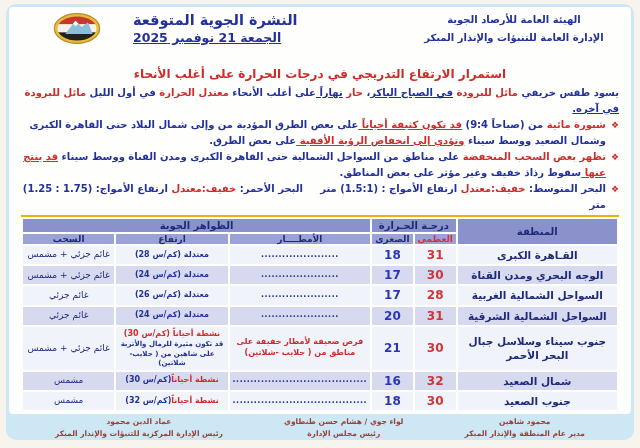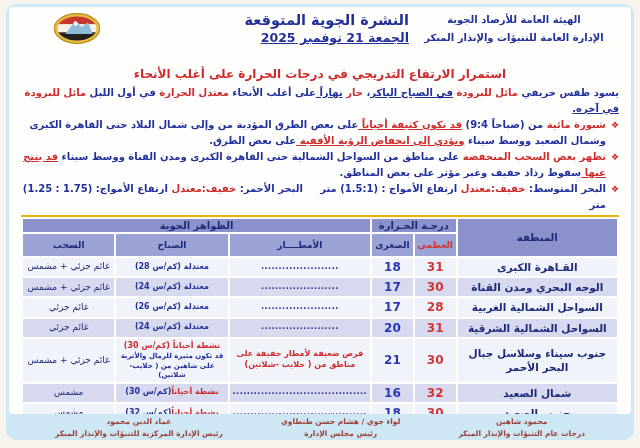--- a/index.html
+++ b/index.html
@@ -16,21 +16,21 @@
   }
   *{box-sizing:border-box;margin:0;padding:0}
   html,body{width:640px;height:448px;overflow:hidden}
   body{position:relative;background:#f7f4ee;font-family:"DejaVu Sans",sans-serif}
   .frame{position:absolute;top:4px;left:6px;right:6px;bottom:8px;background:var(--frame);border-radius:10px}
   .panel{position:absolute;top:7px;left:9px;right:9px;bottom:34px;background:#fefefd;border-radius:4px;padding:4px 12px 0;overflow:hidden;direction:rtl}
 
   
   .doc-header{display:grid;grid-template-columns:210px 1fr 112px;align-items:center}
   .agency{text-align:center;color:var(--ink);font-weight:700;font-size:10px;line-height:1.75}
-  .title-block{text-align:right;color:var(--ink)}
+  .title-block{text-align:left;color:var(--ink)}
   .doc-title{font-size:14.5px;font-weight:700}
   .doc-date{font-size:12.5px;font-weight:700;text-decoration:underline;margin-top:2px}
   .logo-block{display:flex;justify-content:center}
   .logo-block svg{width:50px;height:35px}
 
   .headline{text-align:center;color:var(--red);font-weight:700;font-size:12px;margin:21px 0 4px}
 
   
   .para{display:flex;gap:5px;font-size:10px;font-weight:700;line-height:1.55;margin:1px 0;color:var(--ink)}
   .bullet{color:var(--red);font-size:9px;line-height:1.8;flex:0 0 auto}
@@ -44,21 +44,21 @@
   .s-ltr{color:var(--ink);direction:ltr;unicode-bidi:isolate}
   .s-ltrn{color:var(--ink);direction:ltr;unicode-bidi:isolate}
   .s-ltra{color:var(--red);direction:ltr;unicode-bidi:isolate}
   .s-smn{color:var(--ink);display:block;font-size:7px;font-weight:700;line-height:1.3;margin-top:1px}
   .s-dots{color:var(--ink);font-size:8px;letter-spacing:.5px}
 
   
   table.forecast{width:100%;border-collapse:separate;border-spacing:2px;margin-top:3px;border-top:2px solid #eab308}
   table.forecast th{font-weight:700;text-align:center;vertical-align:middle}
   .h-top{background:var(--hdr1);color:#1d2a7a;font-size:10px;padding:1px 2px}
-  .h-sub{background:var(--hdr2);color:#1d2a7a;font-size:9px;padding:6px 2px}
+  .h-sub{background:var(--hdr2);color:#1d2a7a;font-size:9px;padding:0 2px}
   .h-max{color:var(--max-red)}
   table.forecast td{padding:2px 3px;text-align:center;vertical-align:middle;background:var(--row-light)}
   table.forecast tr.alt td{background:var(--row-alt)}
   .c-region{font-size:10.5px;font-weight:700;color:#1d2a7a;line-height:1.35}
   .c-max{font-size:12px;font-weight:700;color:var(--max-red)}
   .c-min{font-size:12px;font-weight:700;color:var(--min-blue)}
   .c-rain{font-size:8px;font-weight:700;line-height:1.35}
   .c-wind{font-size:8px;font-weight:700;line-height:1.35}
   .c-clouds{font-size:9px;font-weight:400;color:#1d2a7a;line-height:1.25}
 
@@ -134,21 +134,21 @@
     <thead>
       <tr>
         <th rowspan="2" class="h-top">المنطقة</th>
         <th colspan="2" class="h-top">درجـة الحـرارة</th>
         <th colspan="3" class="h-top">الظواهر الجوية</th>
       </tr>
       <tr>
         <th class="h-sub h-max">العظمى</th>
         <th class="h-sub">الصغرى</th>
         <th class="h-sub">الأمطــــار</th>
-        <th class="h-sub">الصباح</th>
+        <th class="h-sub">ارتفاع</th>
         <th class="h-sub">السحب</th>
       </tr>
     </thead>
     <tbody id="forecast-tbody">
         <tr>
           <td class="c-region">القـاهرة الكبرى</td>
           <td class="c-max">31</td>
           <td class="c-min">18</td>
           <td class="c-rain"><span class="s-dots">......................</span></td>
           <td class="c-wind"><span class="s-n">معتدلة </span><span class="s-ltrn">(28 كم/س)</span></td>
@@ -203,21 +203,21 @@
           <td class="c-clouds">مشمس</td>
         </tr>
       </tbody>
   </table>
 
 </div>
 
 <div class="footer">
   <div class="sig">
     <div>محمود شاهين</div>
-    <div>درجات عام التنبؤات والإنذار المبكر</div>
+    <div>مدير عام المنطقة والإنذار المبكر</div>
   </div>
   <div class="sig">
     <div>لواء جوي / هشام حسن طنطاوي</div>
     <div>رئيس مجلس الإدارة</div>
   </div>
   <div class="sig">
     <div>عماد الدين محمود</div>
     <div>رئيس الإدارة المركزية للتنبؤات والإنذار المبكر</div>
   </div>
 </div>

